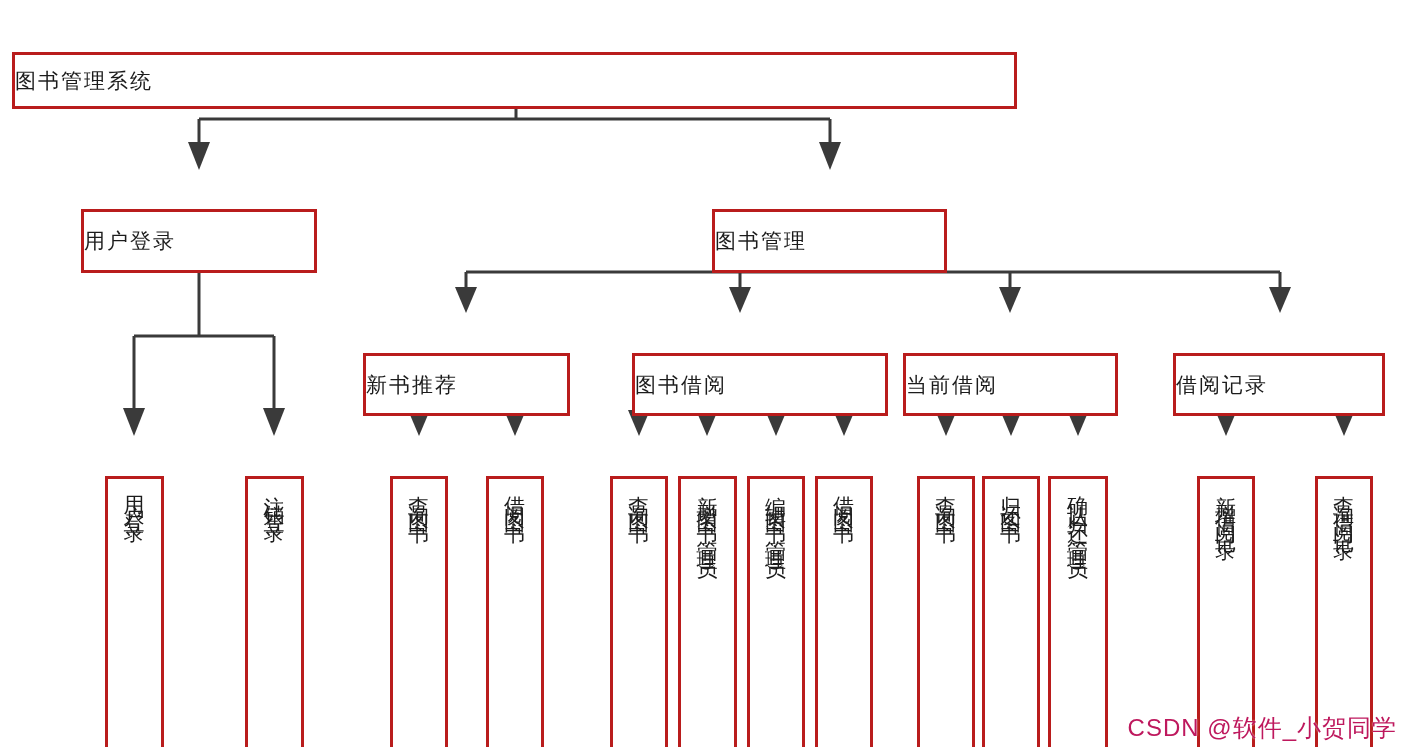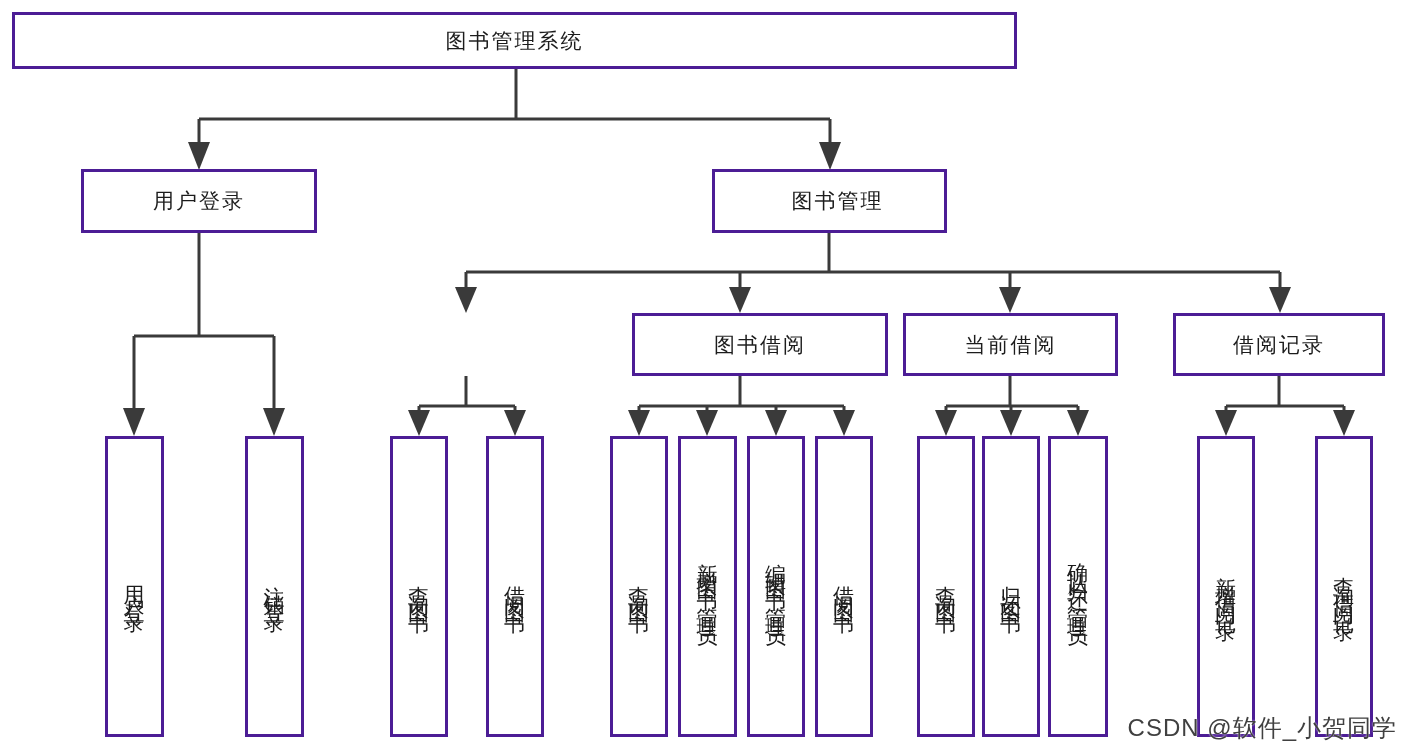--- a/index.html
+++ b/index.html
@@ -4,32 +4,32 @@
 <style>
   html,body{margin:0;padding:0;}
   body{
     width:1405px;height:747px;position:relative;background:#ffffff;overflow:hidden;
     font-family:"Liberation Sans","DejaVu Sans",sans-serif;
   }
   #stage{position:absolute;left:0;top:0;width:1405px;height:747px;}
   svg.connectors{position:absolute;left:0;top:0;z-index:1;}
   .node{
     position:absolute;z-index:2;background:#ffffff;
-    border:3px solid #4c1d95;box-sizing:border-box;
-    display:flex;align-items:center;justify-content:center;
+    border:3px solid #b91c1c;box-sizing:border-box;
+    display:flex;align-items:center;justify-content:flex-start;
     font-size:21px;color:#1c1c1c;letter-spacing:2px;
-    text-align:center;white-space:nowrap;
+    text-align:center;white-space:nowrap;margin-top:40px;
   }
   .node.vert{
     writing-mode:vertical-rl;text-orientation:mixed;
     letter-spacing:9px;line-height:1;white-space:normal;
   }
   .watermark{
     position:absolute;z-index:3;right:8px;bottom:3px;
-    font-size:24px;color:#404040;letter-spacing:1px;
+    font-size:24px;color:#be185d;letter-spacing:1px;
     text-shadow:0 0 2px #ffffff;
   }
 </style>
 </head>
 <body>
 
 <div id="stage">
 
   <svg class="connectors" width="1405" height="747" viewBox="0 0 1405 747">
     <g stroke="#3a3a3a" stroke-width="3" fill="none">
@@ -74,24 +74,27 @@
     </g>
   </svg>
 
   <div class="node" style="left:12px;top:12px;width:1005px;height:57px;">
     <span>图书管理系统</span>
   </div>
 
   <div class="node" style="left:81px;top:169px;width:236px;height:64px;">
     <span>用户登录</span>
   </div>
-  <div class="node" style="left:712px;top:169px;width:235px;height:64px;padding-left:16px;">
+  <div class="node" style="left:712px;top:169px;width:235px;height:64px;">
     <span>图书管理</span>
   </div>
 
+  <div class="node" style="left:363px;top:313px;width:207px;height:63px;">
+    <span>新书推荐</span>
+  </div>
   <div class="node" style="left:632px;top:313px;width:256px;height:63px;">
     <span>图书借阅</span>
   </div>
   <div class="node" style="left:903px;top:313px;width:215px;height:63px;font-family:Liberation Serif, serif;">
     <span>当前借阅</span>
   </div>
   <div class="node" style="left:1173px;top:313px;width:212px;height:63px;">
     <span>借阅记录</span>
   </div>
 

